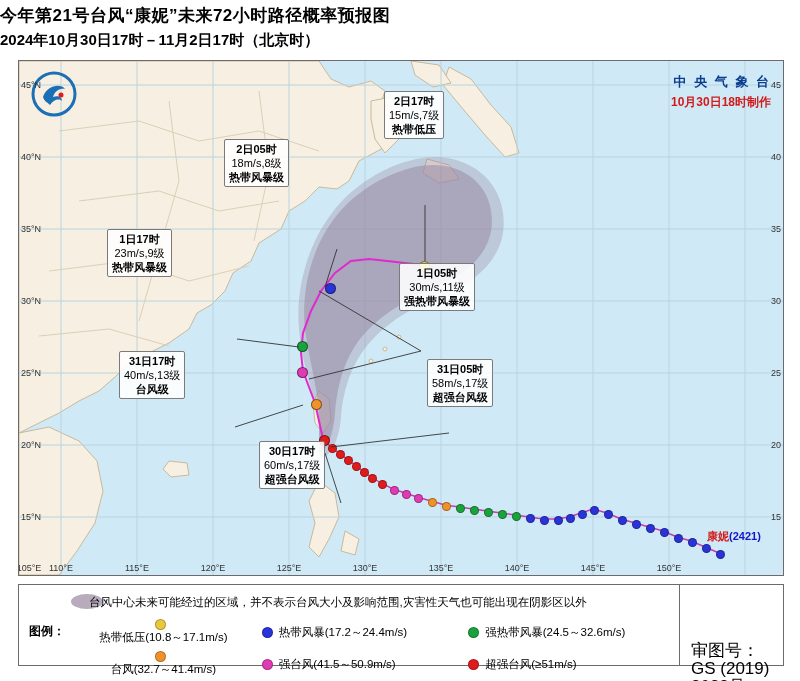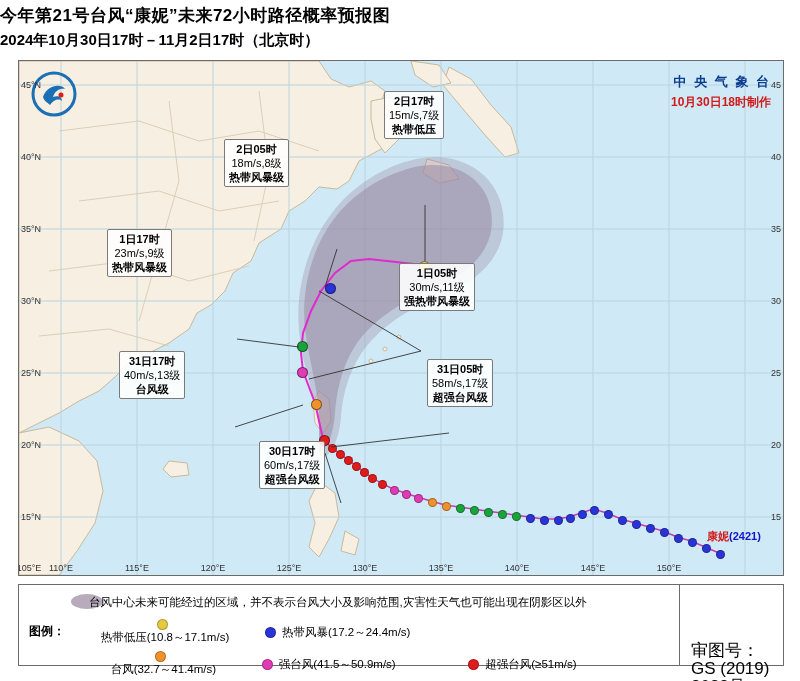--- a/index.html
+++ b/index.html
@@ -322,20 +322,24 @@
   <div class="legend-items">
     <div class="leg-row">
       <div class="leg-item leg-c1">
         <span class="dot" style="background:#e8c83c;"></span>
         <span>热带低压(10.8～17.1m/s)</span>
       </div>
       <div class="leg-item leg-c2">
         <span class="dot" style="background:#2a33d8;"></span>
         <span>热带风暴(17.2～24.4m/s)</span>
       </div>
+      <div class="leg-item leg-c3">
+        <span class="dot" style="background:#1aa33c;"></span>
+        <span>强热带风暴(24.5～32.6m/s)</span>
+      </div>
     </div>
     <div class="leg-row">
       <div class="leg-item leg-c1">
         <span class="dot" style="background:#f0922a;"></span>
         <span>台风(32.7～41.4m/s)</span>
       </div>
       <div class="leg-item leg-c2">
         <span class="dot" style="background:#e03ab4;"></span>
         <span>强台风(41.5～50.9m/s)</span>
       </div>

